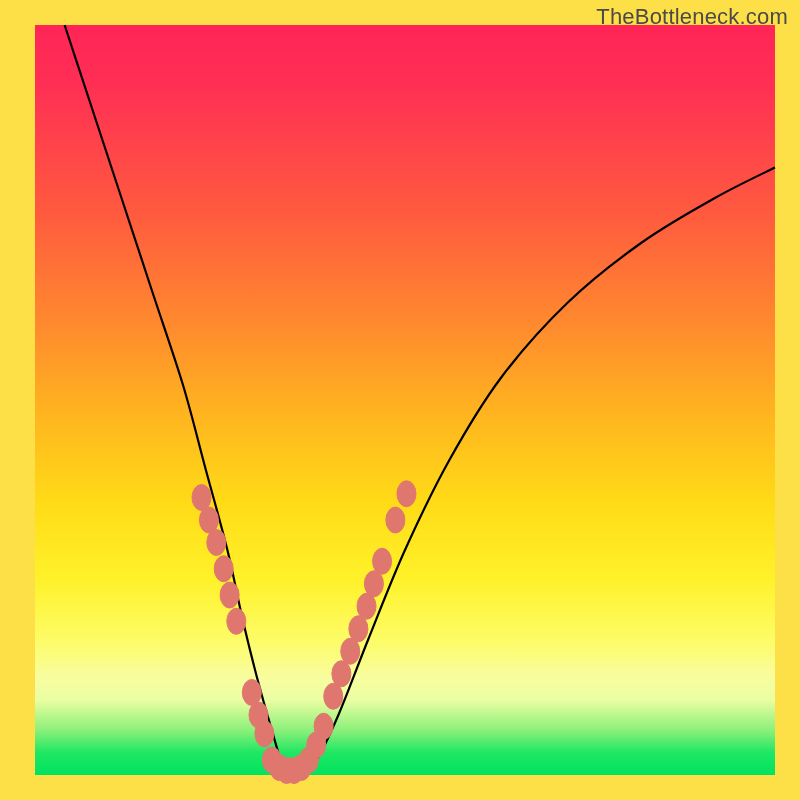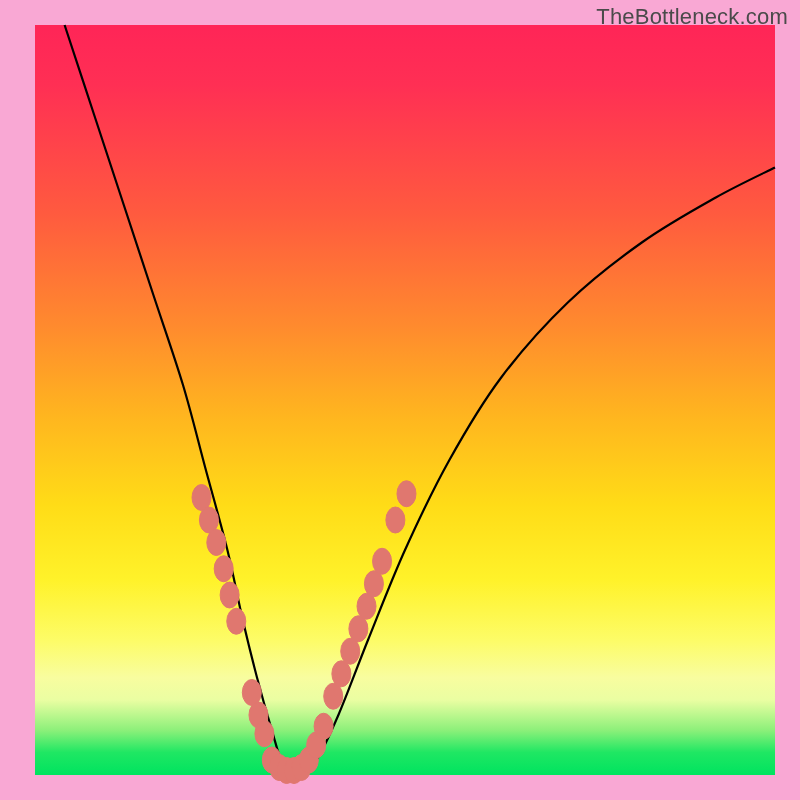--- a/index.html
+++ b/index.html
@@ -8,21 +8,21 @@
     width: 800px;
     height: 800px;
     overflow: hidden;
     background: #000;
     font-family: Arial, Helvetica, sans-serif;
   }
   .frame {
     position: relative;
     width: 800px;
     height: 800px;
-    background: #f9a8d4;
+    background: #fde047;
   }
   .plot-area {
     position: absolute;
     left: 35px;
     top: 25px;
     width: 740px;
     height: 750px;
     
     background: linear-gradient(
       to bottom,

